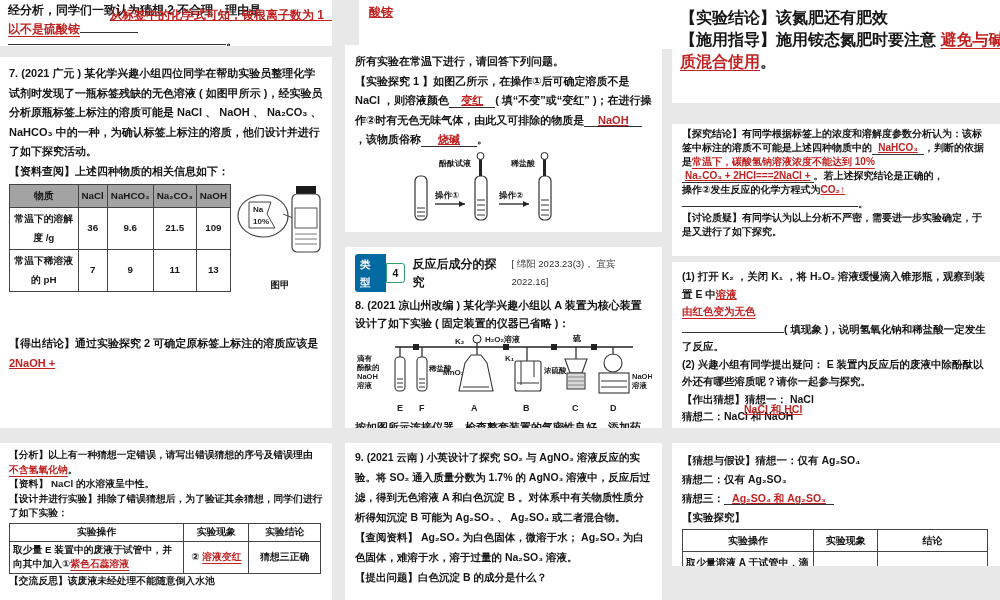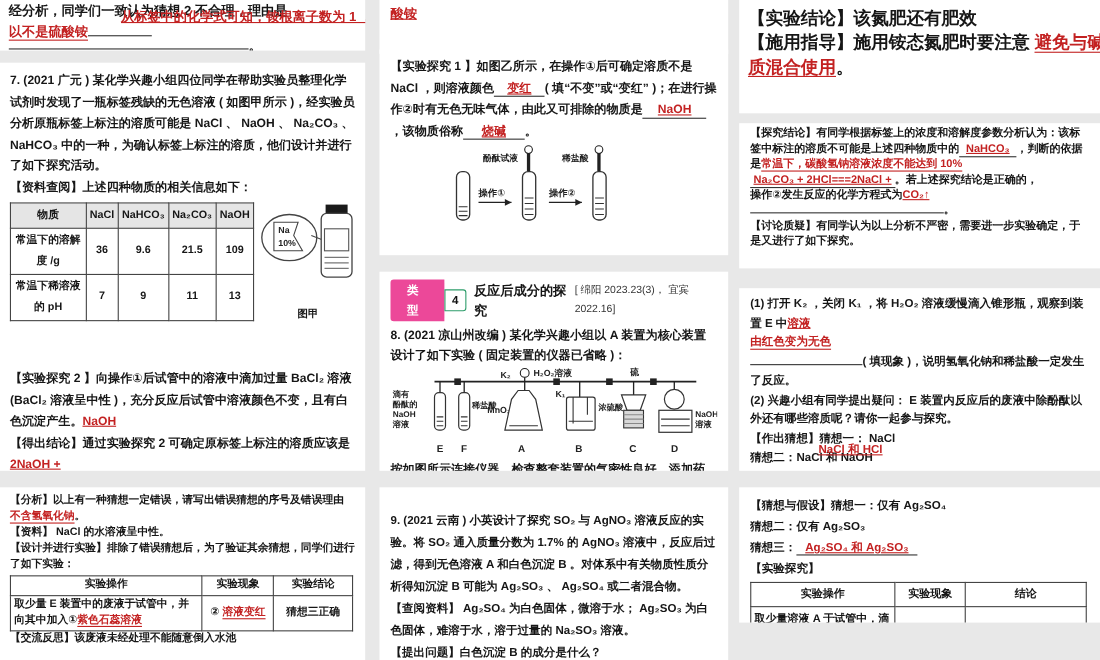--- a/index.html
+++ b/index.html
@@ -14,30 +14,30 @@
   .blank{display:inline-block;border-bottom:1.2px solid #333;min-width:26px;
          text-align:center;padding:0 3px;line-height:1.05;vertical-align:baseline;}
   .abs{position:absolute;white-space:nowrap;}
   table{border-collapse:collapse;font-weight:700;}
   th,td{border:1px solid #444;padding:1px 3px;text-align:center;}
   .fs11{font-size:11px;line-height:19.5px;}
   .fs105{font-size:12px;line-height:17.5px;}
   .fs10{font-size:10px;line-height:14px;}
   .fs98{font-size:9.8px;line-height:14.6px;}
   .badge-row{display:flex;align-items:center;margin:2px 0 4px 0;}
-  .badge-type{background:#ec4899;color:#fff;font-size:10.5px;font-weight:700;
-              padding:1px 15px;border-radius:3px 0 0 3px;}
+  .badge-type{background:#0369a1;color:#fff;font-size:10.5px;font-weight:700;
+              padding:1px 5px;border-radius:3px 0 0 3px;}
   .badge-num{border:1.5px solid #2e9d6b;background:#fff;color:#111;font-size:10.5px;
              font-weight:700;padding:0 6px;border-radius:0 3px 3px 0;}
   .badge-title{font-size:12px;font-weight:700;margin-left:7px;}
   .badge-cite{font-size:9.5px;font-weight:400;color:#333;margin-left:5px;}
   .figcap{text-align:center;font-size:9.5px;font-weight:700;margin-top:12px;}
   .tablefig{display:flex;gap:6px;align-items:flex-start;}
   svg text{font-family:"Liberation Sans","DejaVu Sans",sans-serif;fill:#222;}
-  .soltab th{background:#e5e5e5;}
+  .soltab th{background:#a3a3a3;}
 </style>
 </head>
 <body>
 
 <div class="page">
 
   <div class="card fs105" style="left:0;top:0;width:332px;height:46px">
     <div class="abs p" style="left:8px;top:2px"><span class="b">经分析，同学们一致认为猜想 2 不合理，理由是</span></div>
     <div class="abs p r" style="left:110px;top:7px">从标签中的化学式可知，铵根离子数为 1 ，所</div>
     <div class="abs p" style="left:8px;top:21px"><span class="ru">以不是硫酸铵</span><span class="blank" style="width:52px"></span></div>
@@ -84,21 +84,20 @@
           <rect x="55" y="10" width="28" height="58" rx="5" fill="#fff" stroke="#444" stroke-width="1.2"></rect>
           <rect x="58" y="24" width="22" height="20" fill="#fff" stroke="#555"></rect>
           <line x1="58" y1="50" x2="80" y2="50" stroke="#777"></line>
           <line x1="58" y1="55" x2="80" y2="55" stroke="#777"></line>
           <line x1="58" y1="60" x2="80" y2="60" stroke="#777"></line>
         </svg>
         <div class="figcap">图甲</div>
       </div>
     </div>
     <div style="height:40px"></div>
-    <p class="p"><span class="b">【实验探究 2 】向操作①后试管中的溶液中滴加过量 BaCl₂ 溶液 (BaCl₂ 溶液呈中性 )，充分反应后试管中溶液颜色不变，且有白色沉淀产生。</span><span class="r">NaOH</span></p>
     <p class="p"><span class="b">【得出结论】通过实验探究 2 可确定原标签上标注的溶质应该是</span><span class="r">2NaOH +</span></p>
 
   </div>
 
   <div class="card fs98" style="left:0;top:443px;width:332px;height:157px;padding:5px 9px">
     <p class="p">【分析】以上有一种猜想一定错误，请写出错误猜想的序号及错误理由</p>
     <p class="p"><span class="ru">不含氢氧化钠</span><span class="b">。</span></p>
     <p class="p">【资料】 NaCl 的水溶液呈中性。</p>
     <p class="p">【设计并进行实验】排除了错误猜想后，为了验证其余猜想，同学们进行了如下实验：</p>
     <table style="font-size:9.8px;width:312px;margin-top:2px">
@@ -111,25 +110,26 @@
       <tr>
         <td style="text-align:left"><span class="b">取少量 E 装置中的废液于试管中，并向其中加入①</span><span class="ru">紫色石蕊溶液</span></td>
         <td><span class="b">②</span> <span class="ru">溶液变红</span></td>
         <td>猜想三正确</td>
       </tr>
     </tbody>
       </table>
     <p class="p">【交流反思】该废液未经处理不能随意倒入水池</p>
   </div>
 
-  <div class="card fs105" style="left:345px;top:0;width:317px;height:49px">
+  <div class="card fs105" style="left:359px;top:0;width:317px;height:49px">
     <div class="abs p r" style="left:10px;top:4px">酸铵</div>
   </div>
 
   <div class="card fs11" style="left:345px;top:45px;width:317px;height:187px;padding:7px 10px">
+    <p class="p">所有实验在常温下进行，请回答下列问题。</p>
     <p class="p"><span class="b">【实验探究 1 】如图乙所示，在操作①后可确定溶质不是 NaCl ，则溶液颜色</span><span class="blank" style="width:40px"><span class="r">变红</span></span><span class="b">( 填“不变”或“变红” )；在进行操作②时有无色无味气体，由此又可排除的物质是</span><span class="blank" style="width:52px"><span class="r">NaOH</span></span><span class="b">，该物质俗称</span><span class="blank" style="width:50px"><span class="r">烧碱</span></span><span class="b">。</span></p>
     <div style="text-align:center">
       <svg width="210" height="78" viewBox="0 0 210 78">
         <rect x="16" y="26" width="12" height="44" rx="5" fill="#fff" stroke="#333" stroke-width="1.2"></rect>
         <line x1="18" y1="58" x2="26" y2="58" stroke="#333"></line>
           <line x1="18" y1="62" x2="26" y2="62" stroke="#333"></line>
           <line x1="18" y1="66" x2="26" y2="66" stroke="#333"></line>
         <text x="36" y="48" font-size="8.5" font-weight="bold">操作①</text>
         <line x1="36" y1="54" x2="66" y2="54" stroke="#222" stroke-width="1.3"></line>
         <path d="M66,54 L60,51 L60,57 Z" fill="#222"></path>
@@ -217,32 +217,32 @@
       <rect x="244" y="40" width="30" height="20" fill="#fff" stroke="#333" stroke-width="1.1"></rect>
       <line x1="246" y1="48" x2="272" y2="48" stroke="#333"></line>
         <line x1="246" y1="54" x2="272" y2="54" stroke="#333"></line>
       <text x="277" y="46" font-size="7.5" font-weight="bold">NaOH</text>
       <text x="277" y="55" font-size="7.5" font-weight="bold">溶液</text>
       <text x="255" y="78" font-size="9" font-weight="bold">D</text>
     </svg>
     <p class="p">按如图所示连接仪器，检查整套装置的气密性良好，添加药品，固定装置，进行实验。</p>
   </div>
 
-  <div class="card" style="left:345px;top:443px;width:317px;height:157px;padding:20px 10px;font-size:10.5px;line-height:20px">
+  <div class="card" style="left:345px;top:443px;width:317px;height:157px;padding:4px 10px;font-size:10.5px;line-height:20px">
     <p class="p">9. (2021 云南 ) 小英设计了探究 SO₂ 与 AgNO₃ 溶液反应的实验。将 SO₂ 通入质量分数为 1.7% 的 AgNO₃ 溶液中，反应后过滤，得到无色溶液 A 和白色沉淀 B 。对体系中有关物质性质分析得知沉淀 B 可能为 Ag₂SO₃ 、 Ag₂SO₄ 或二者混合物。</p>
     <p class="p">【查阅资料】 Ag₂SO₄ 为白色固体，微溶于水； Ag₂SO₃ 为白色固体，难溶于水，溶于过量的 Na₂SO₃ 溶液。</p>
     <p class="p">【提出问题】白色沉淀 B 的成分是什么？</p>
   </div>
 
   <div class="card" style="left:672px;top:0;width:378px;height:103px;padding:7px 8px;font-size:16px;line-height:22px">
     <p class="p">【实验结论】该氮肥还有肥效</p>
     <p class="p"><span class="b">【施用指导】施用铵态氮肥时要注意</span> <span class="ru">避免与碱性物质混合使用</span><span class="b">。</span></p>
   </div>
 
-  <div class="card fs10" style="left:672px;top:112px;width:328px;height:132px;padding:3px 10px">
+  <div class="card fs10" style="left:672px;top:124px;width:328px;height:132px;padding:3px 10px">
     <p class="p"><span class="b">【探究结论】有同学根据标签上的浓度和溶解度参数分析认为：该标签中标注的溶质不可能是上述四种物质中的</span><span class="blank" style="width:46px"><span class="r">NaHCO₃</span></span><span class="b">，判断的依据是</span><span class="ru">常温下，碳酸氢钠溶液浓度不能达到 10%</span></p>
     <p class="p"><span class="blank"><span class="r">Na₂CO₃ + 2HCl===2NaCl +</span></span><span class="b">。若上述探究结论是正确的，</span></p>
     <p class="p"><span class="b">操作②发生反应的化学方程式为</span><span class="r">CO₂↑</span></p>
     <p class="p"><span class="blank" style="width:170px"></span><span class="b">。</span></p>
     <p class="p">【讨论质疑】有同学认为以上分析不严密，需要进一步实验确定，于是又进行了如下探究。</p>
   </div>
 
   <div class="card" style="left:672px;top:262px;width:328px;height:166px;padding:6px 10px;font-size:10.5px;line-height:17.5px">
     <p class="p"><span class="b">(1) 打开 K₂ ，关闭 K₁ ，将 H₂O₂ 溶液缓慢滴入锥形瓶，观察到装置 E 中</span><span class="r">溶液</span></p>
     <p class="p"><span class="ru">由红色变为无色</span></p>

